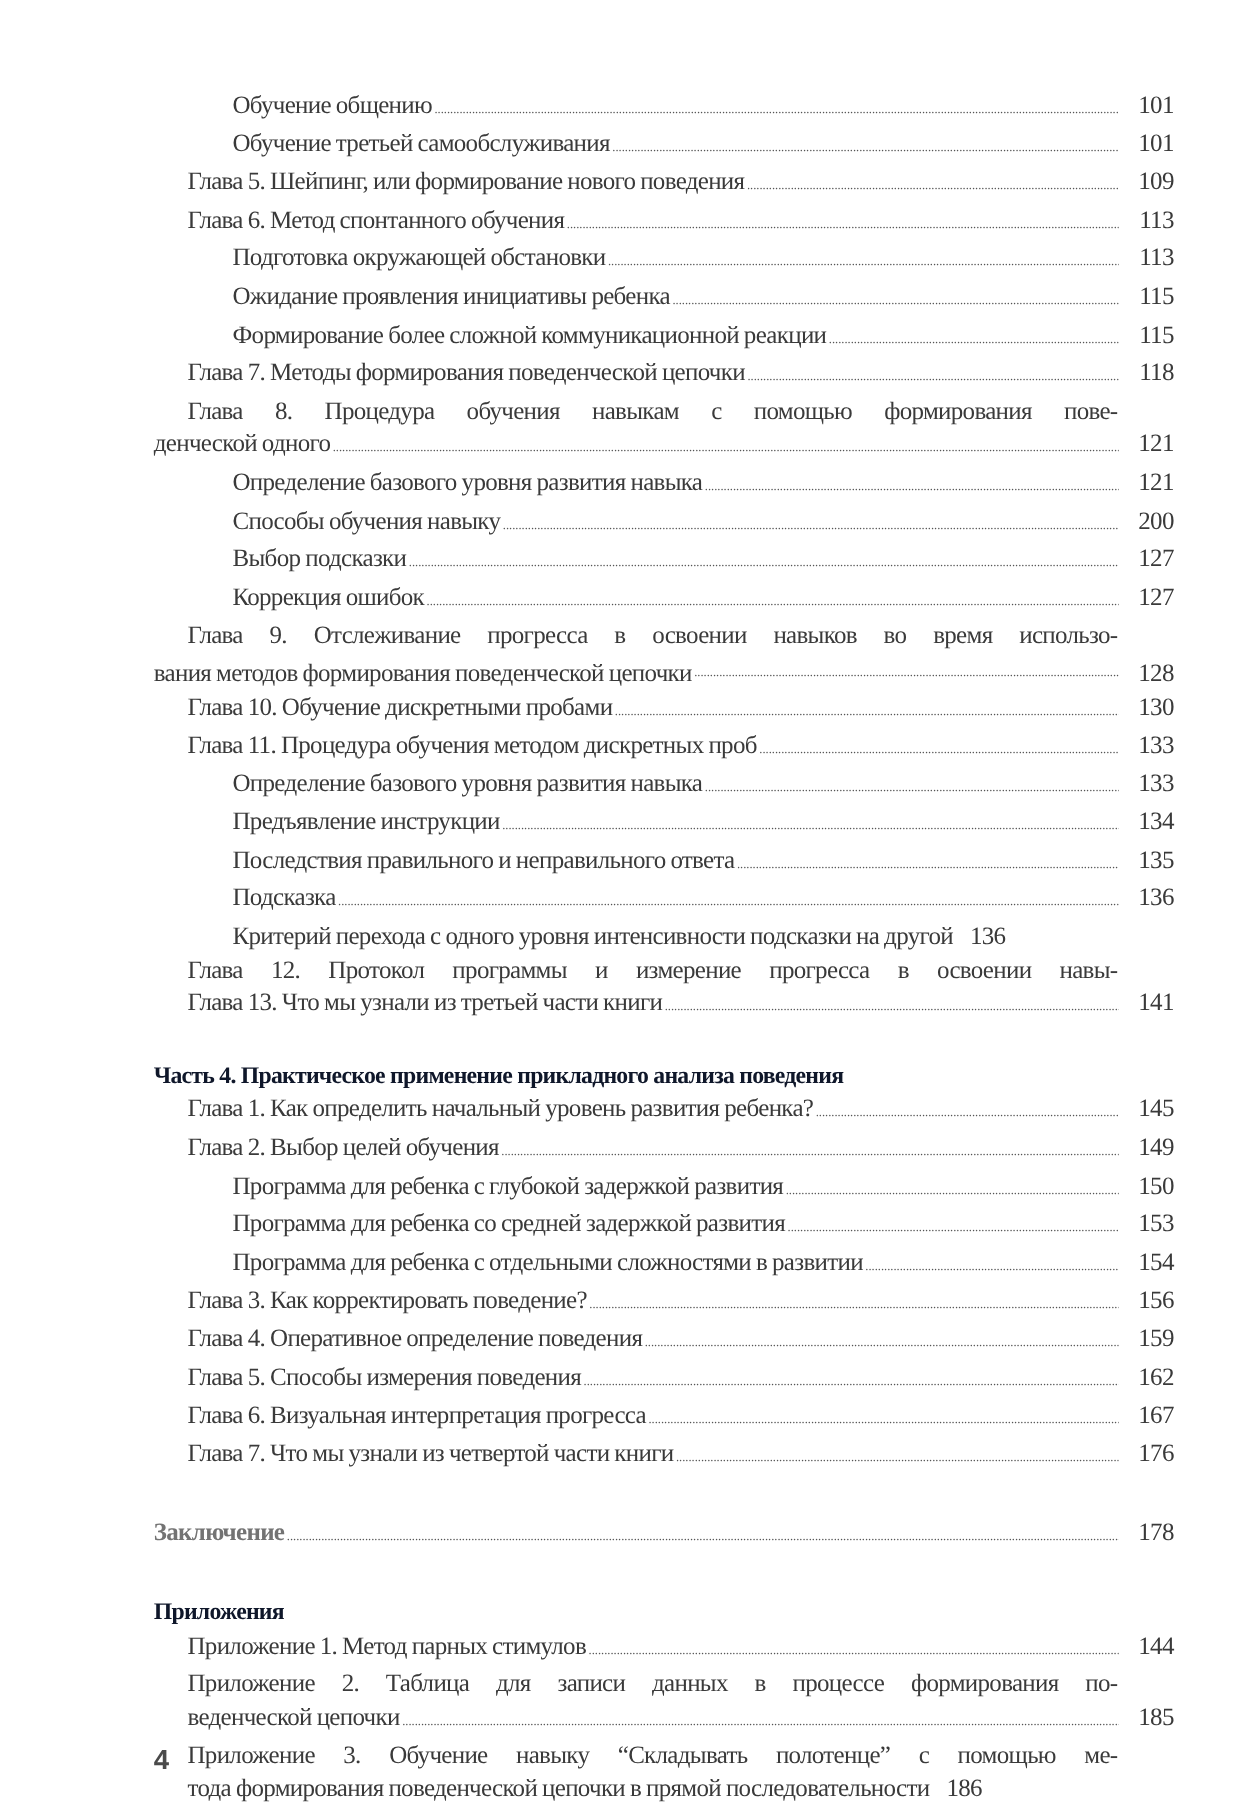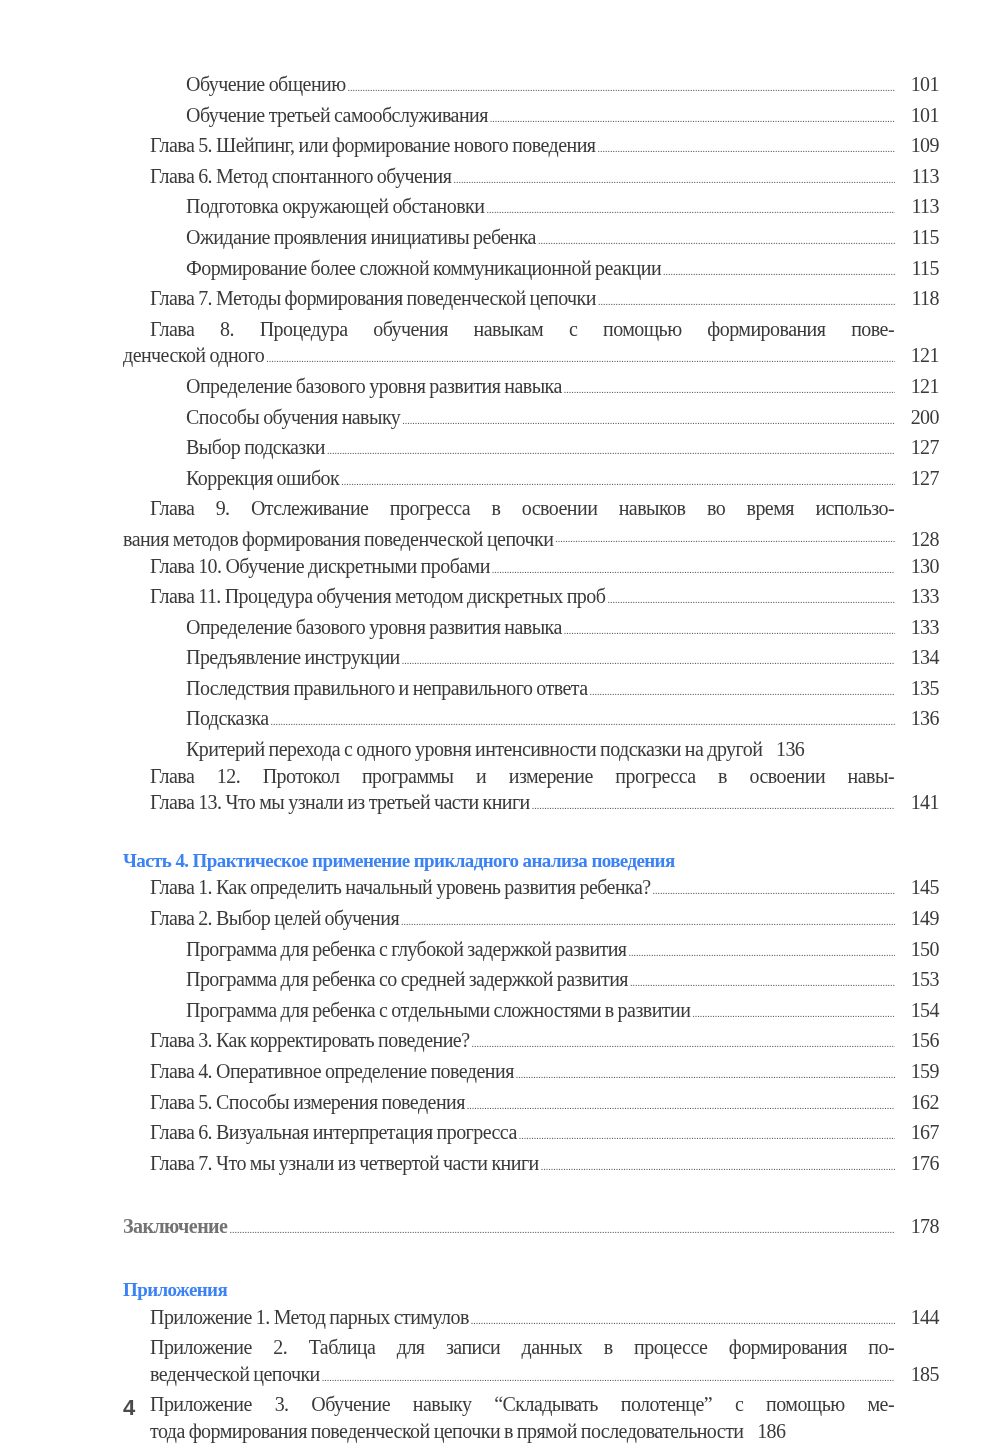--- a/index.html
+++ b/index.html
@@ -59,21 +59,21 @@
       text-align: justify;
       text-align-last: justify;
       white-space: normal;
       padding-right: 45px;
     }
     .part-title {
       font-weight: bold;
       font-size: 19px;
       line-height: 26.6px;
       letter-spacing: -0.6px;
-      color: #3b82f6;
+      color: #0f172a;
     }
     .gap-large { height: 28px; }
     .gap-xl { height: 33px; }
     .bold-entry .txt { font-weight: bold; color: #737373; }
     .page-number {
       position: absolute;
       left: 123px;
       top: 1395px;
       font-family: "Liberation Sans", sans-serif;
       font-weight: bold;

